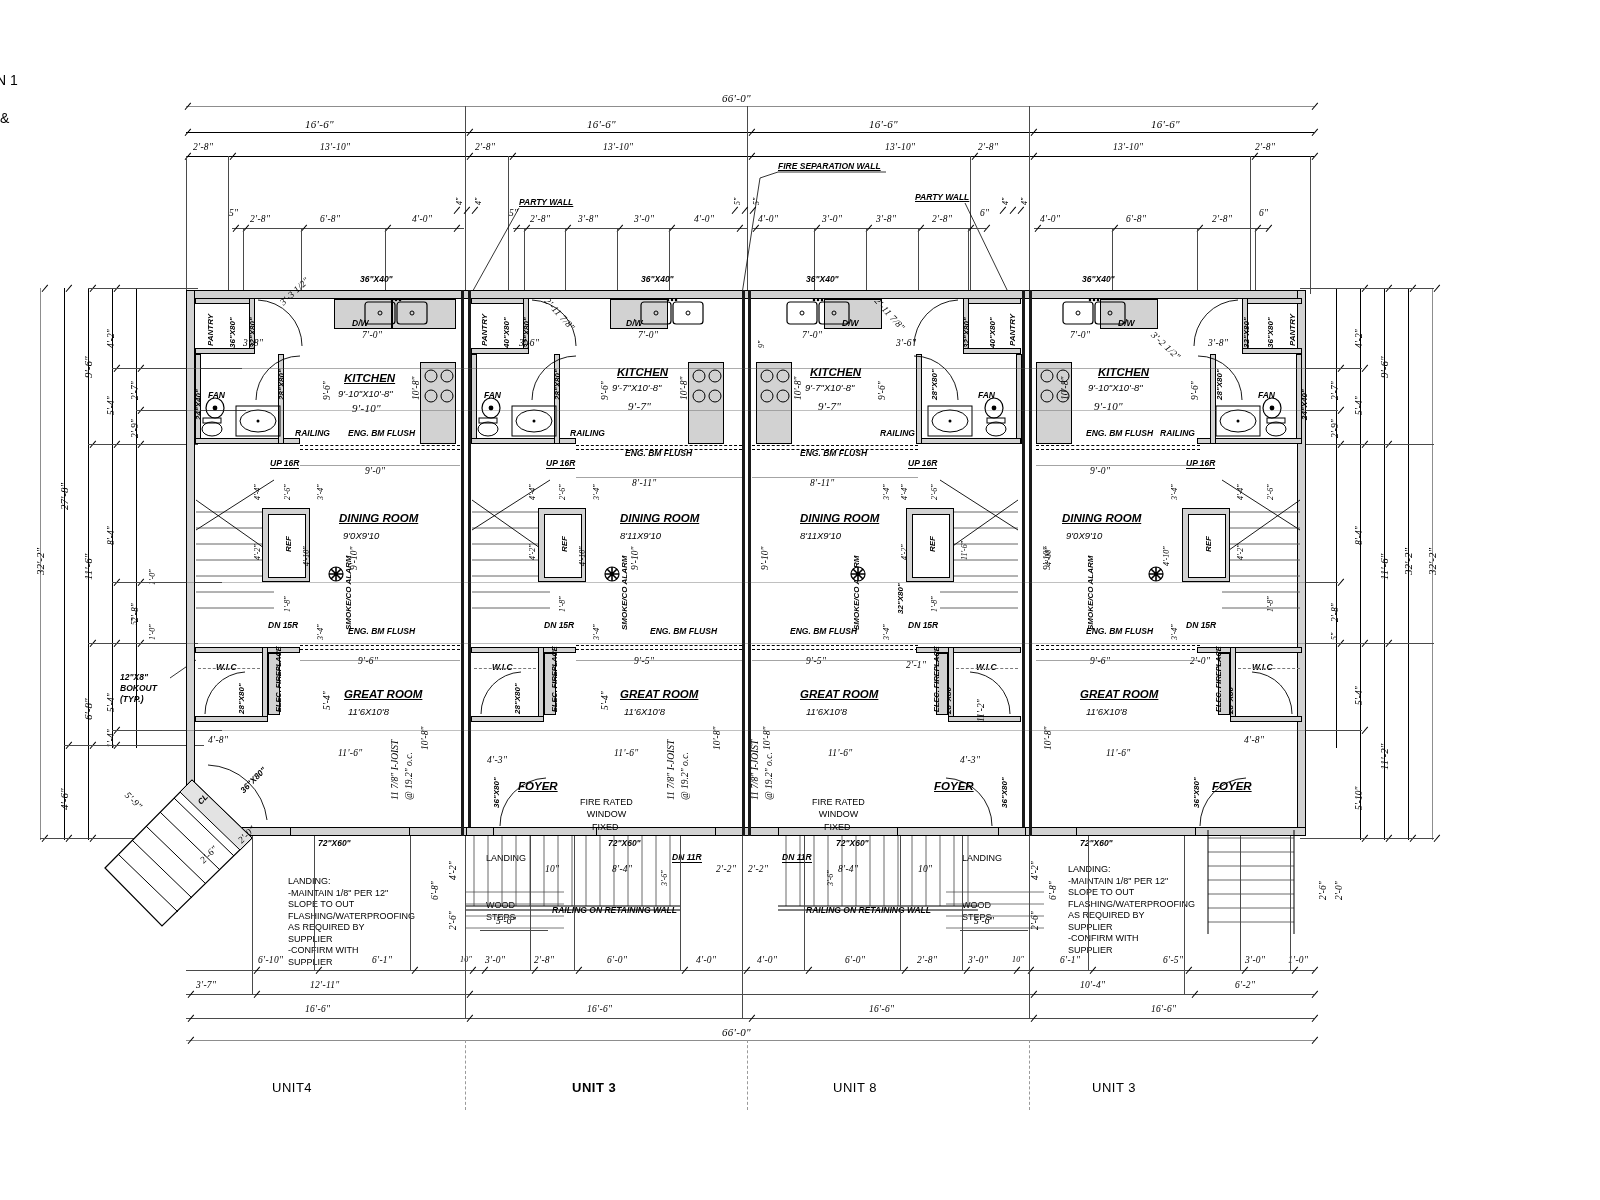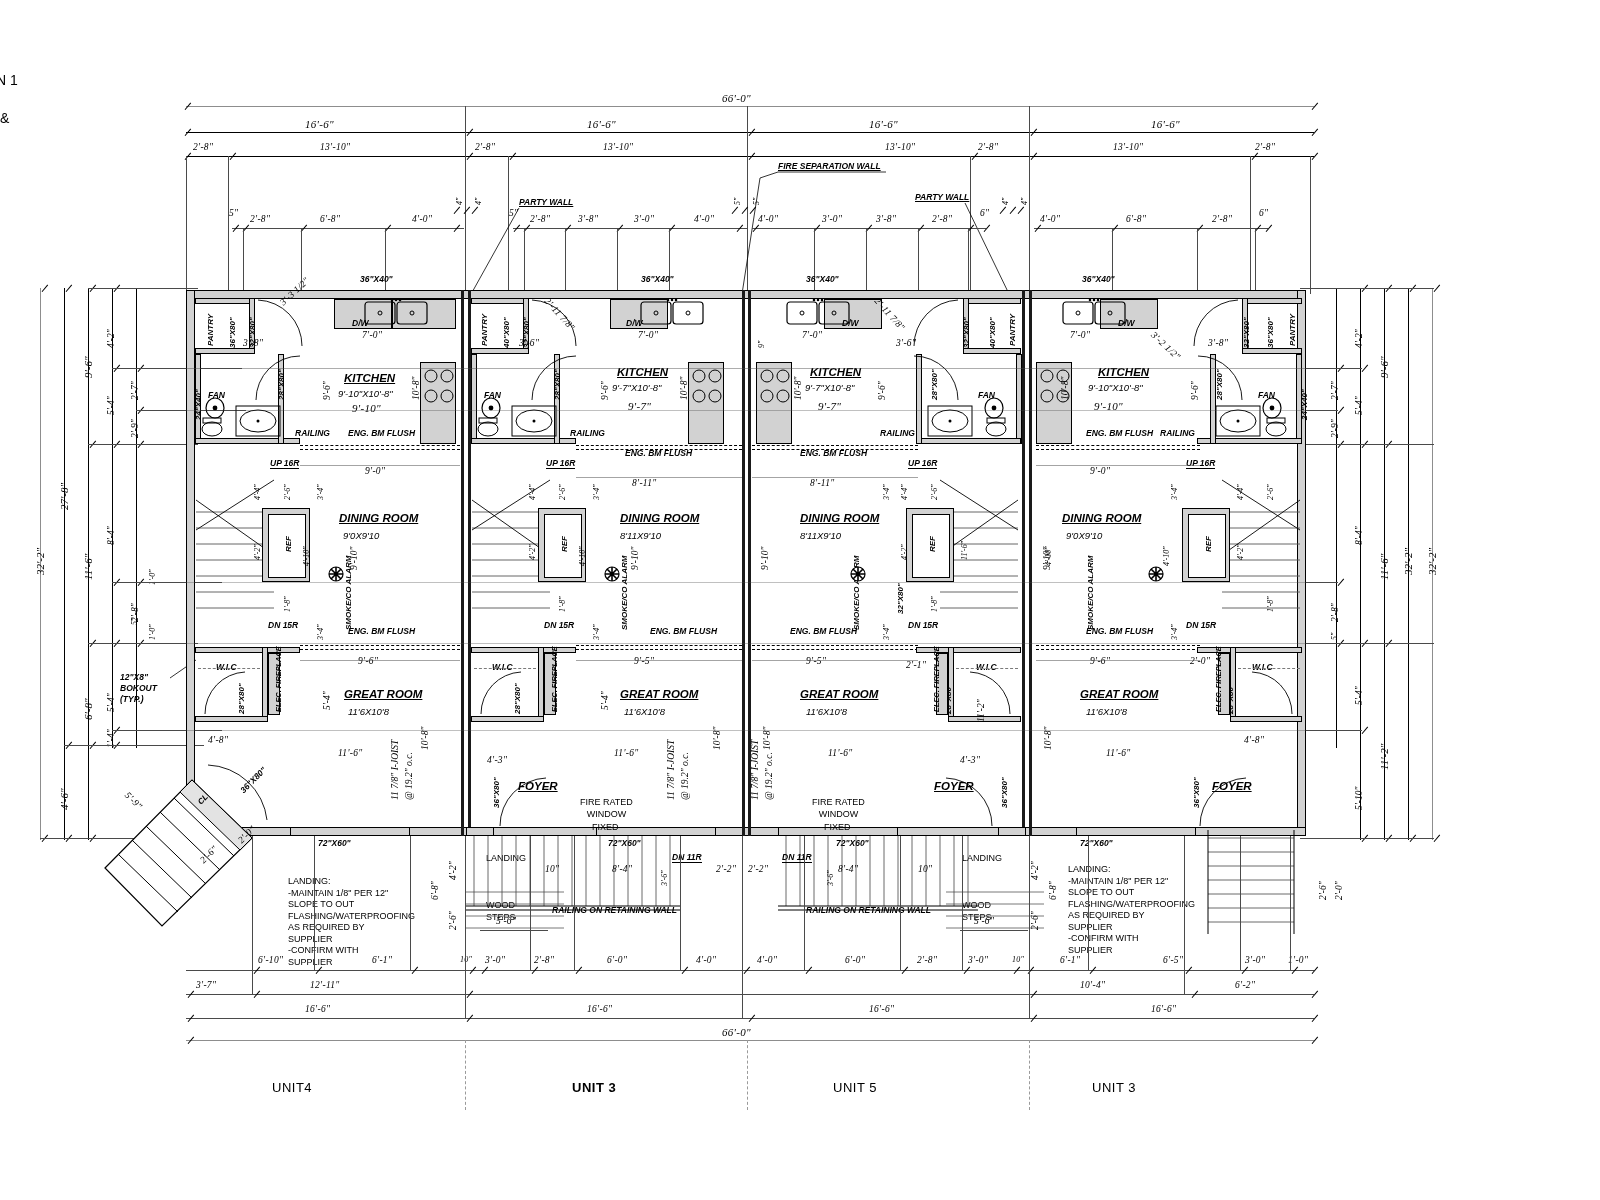--- a/index.html
+++ b/index.html
@@ -1099,21 +1099,21 @@
   <div class="ln v thin" style="left:1184px;top:836px;height:158px;"></div>
   <div class="ln v thin" style="left:1240px;top:836px;height:134px;"></div>
   <div class="ln v thin" style="left:1290px;top:836px;height:134px;"></div>
 
   <div class="ctr" style="left:465px;top:1040px;height:70px;"></div>
   <div class="ctr" style="left:747px;top:1040px;height:70px;"></div>
   <div class="ctr" style="left:1029px;top:1040px;height:70px;"></div>
 
   <div class="unitlbl" style="left:272px;top:1080px;">UNIT4</div>
   <div class="unitlbl" style="left:572px;top:1080px;font-weight:bold;">UNIT 3</div>
-  <div class="unitlbl" style="left:833px;top:1080px;">UNIT 5</div>
+  <div class="unitlbl" style="left:833px;top:1080px;">UNIT 8</div>
   <div class="unitlbl" style="left:1092px;top:1080px;">UNIT 3</div>
 
   <div class="ln h thin" style="left:300px;top:465px;width:160px;opacity:.5;"></div>
   <div class="ln h thin" style="left:576px;top:477px;width:166px;opacity:.5;"></div>
   <div class="ln h thin" style="left:752px;top:477px;width:166px;opacity:.5;"></div>
   <div class="ln h thin" style="left:1036px;top:465px;width:164px;opacity:.5;"></div>
   <div class="ln h thin" style="left:300px;top:660px;width:160px;opacity:.5;"></div>
   <div class="ln h thin" style="left:576px;top:660px;width:166px;opacity:.5;"></div>
   <div class="ln h thin" style="left:752px;top:660px;width:166px;opacity:.5;"></div>
   <div class="ln h thin" style="left:1036px;top:660px;width:164px;opacity:.5;"></div>

